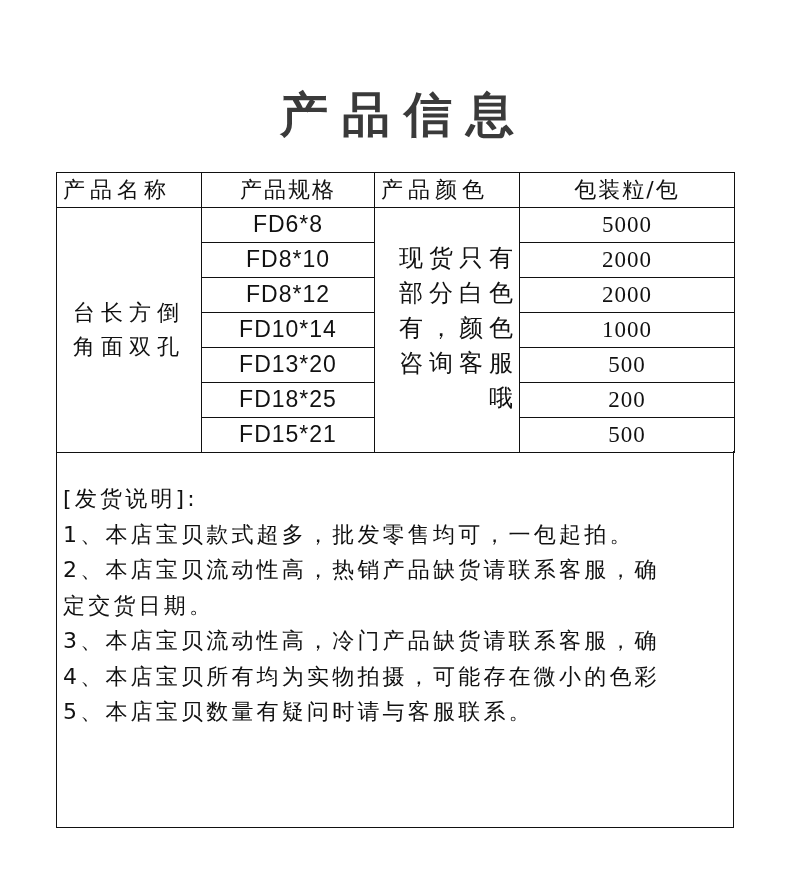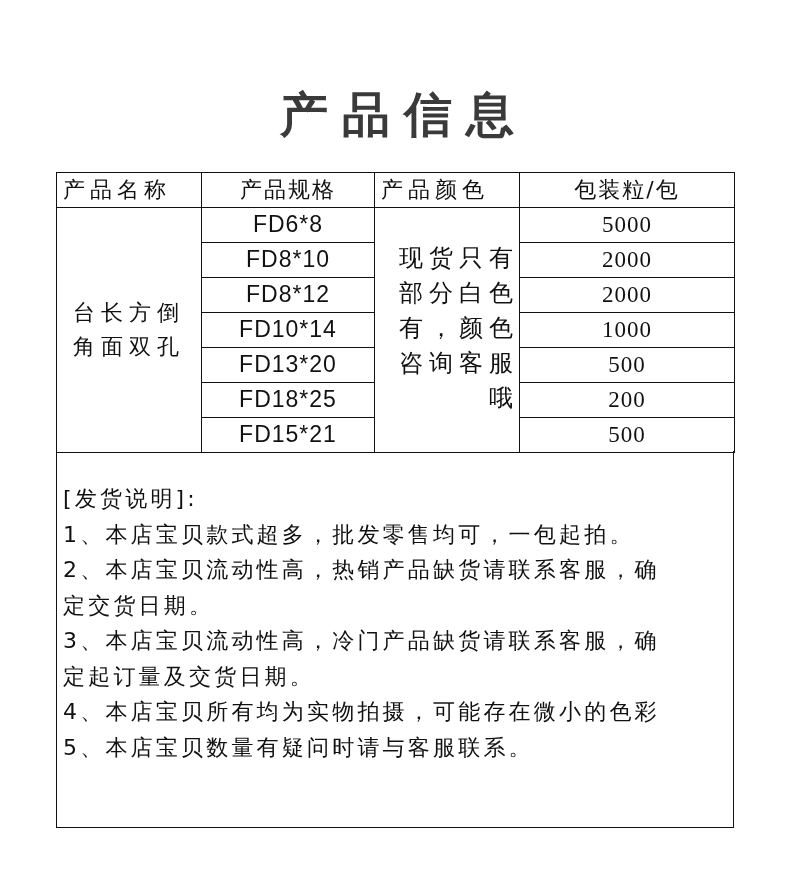--- a/index.html
+++ b/index.html
@@ -165,16 +165,15 @@
     </tr>
   </tbody>
 </table>
 
 <div class="notes-box">
   <div class="notes-line">[发货说明]:</div>
   <div class="notes-line">1、本店宝贝款式超多，批发零售均可，一包起拍。</div>
   <div class="notes-line">2、本店宝贝流动性高，热销产品缺货请联系客服，确</div>
   <div class="notes-line">定交货日期。</div>
   <div class="notes-line">3、本店宝贝流动性高，冷门产品缺货请联系客服，确</div>
-  <div class="notes-line">定起订量及交货日期。</div>
   <div class="notes-line">4、本店宝贝所有均为实物拍摄，可能存在微小的色彩</div>
   <div class="notes-line">5、本店宝贝数量有疑问时请与客服联系。</div>
 </div>
 
 </body></html>

